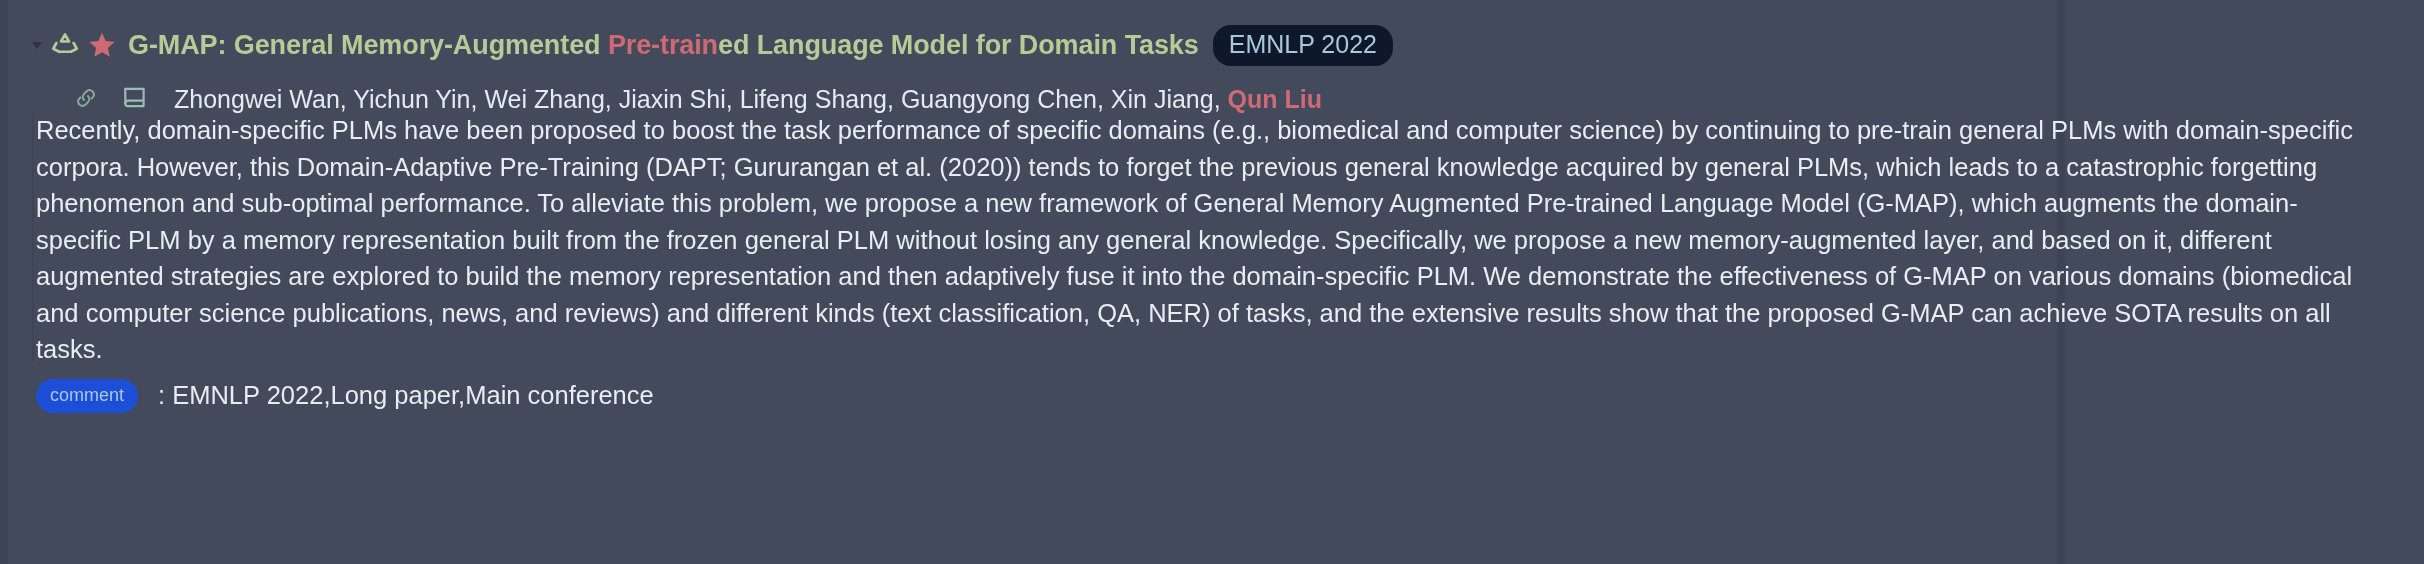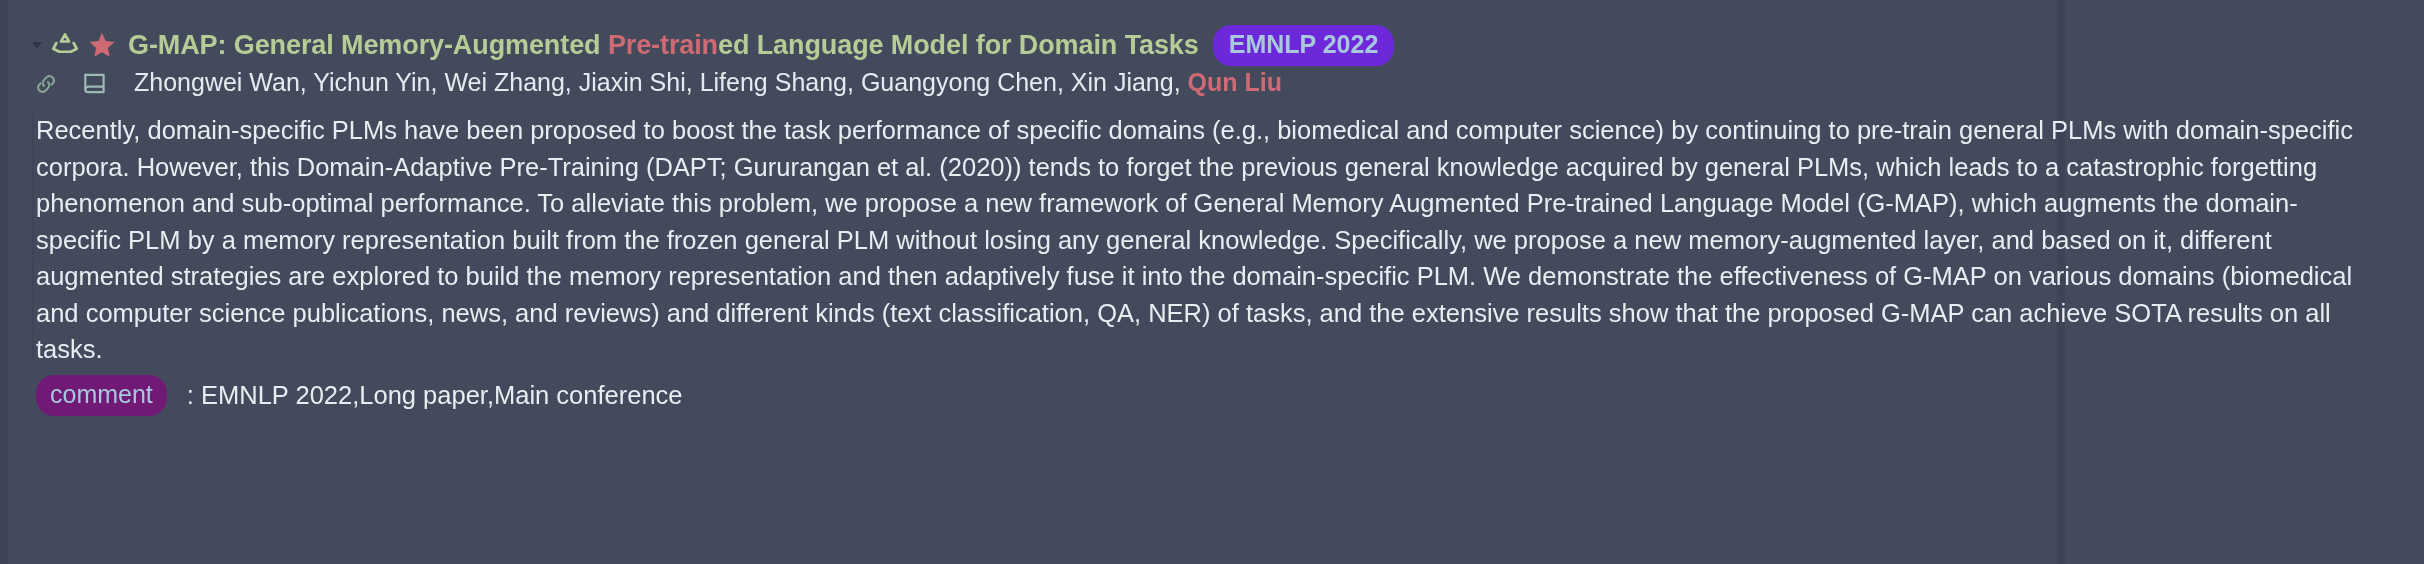--- a/index.html
+++ b/index.html
@@ -73,37 +73,37 @@
     color: #b5cc96;
     white-space: nowrap;
     line-height: 1;
   }
   .title-text .hl { color: #cf6a74; }
 
   .badge {
     display: inline-flex;
     align-items: center;
     justify-content: center;
-    background: #6d28d9;
+    background: #0f172a;
     color: #a8c8dd;
     border-radius: 18px;
     font-size: 25px;
-    font-weight: bold;
+    font-weight: normal;
     line-height: 1;
     padding: 7px 16px 9px 16px;
     margin-left: 14px;
     white-space: nowrap;
     vertical-align: middle;
   }
 
   
   .author-row {
     display: flex;
-    align-items: flex-start;
-    padding-left: 32px;
+    align-items: flex-end;
+    padding-left: 72px;
     height: 42px;
     margin-top: 2px;
     gap: 12px;
   }
   .icon-link { width: 28px; height: 28px; margin-right: 8px; }
   .icon-book { width: 30px; height: 28px; margin-right: 12px; }
   .authors {
     font-size: 25px;
     color: #e6eaf0;
     white-space: nowrap;
@@ -141,24 +141,24 @@
     display: flex;
     align-items: center;
     padding-left: 36px;
     margin-top: 6px;
     height: 44px;
   }
   .badge-comment {
     display: inline-flex;
     align-items: center;
     justify-content: center;
-    background: #701a75;
+    background: #1d4ed8;
     color: #a8c8dd;
     border-radius: 18px;
-    font-size: 25px;
+    font-size: 18px;
     line-height: 1;
     padding: 7px 14px 9px 14px;
     white-space: nowrap;
     text-align: right;
   }
   .comment-text {
     font-size: 25.5px;
     color: #e9edf2;
     white-space: nowrap;
     margin-left: 20px;

